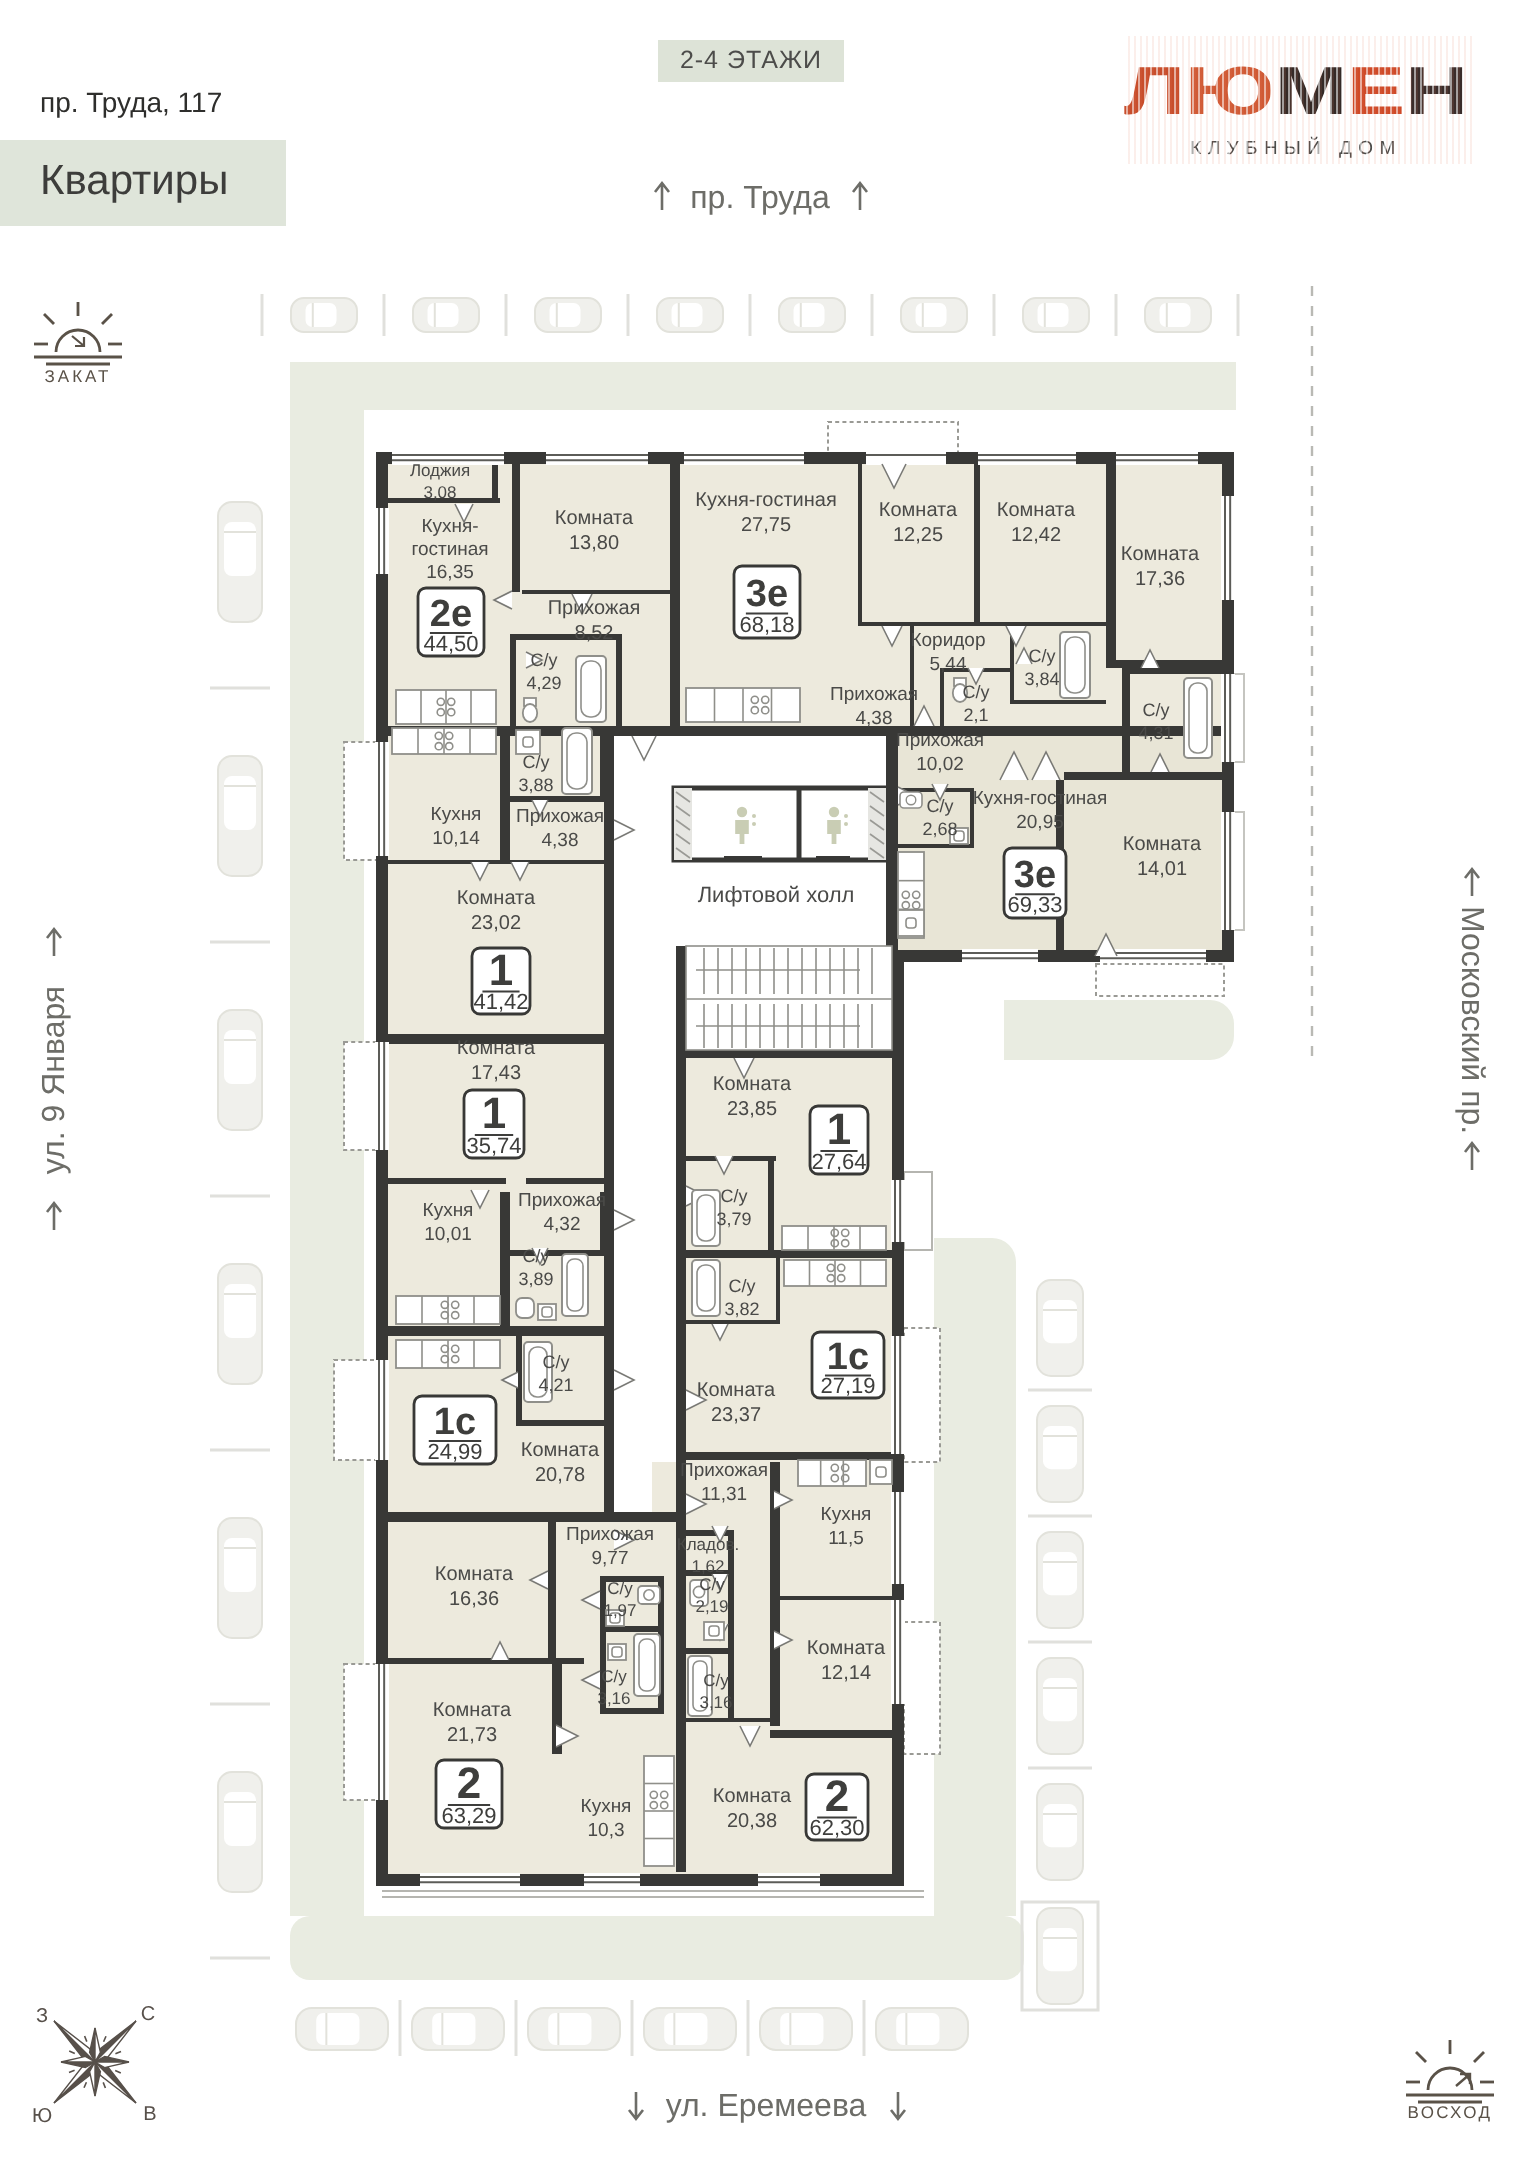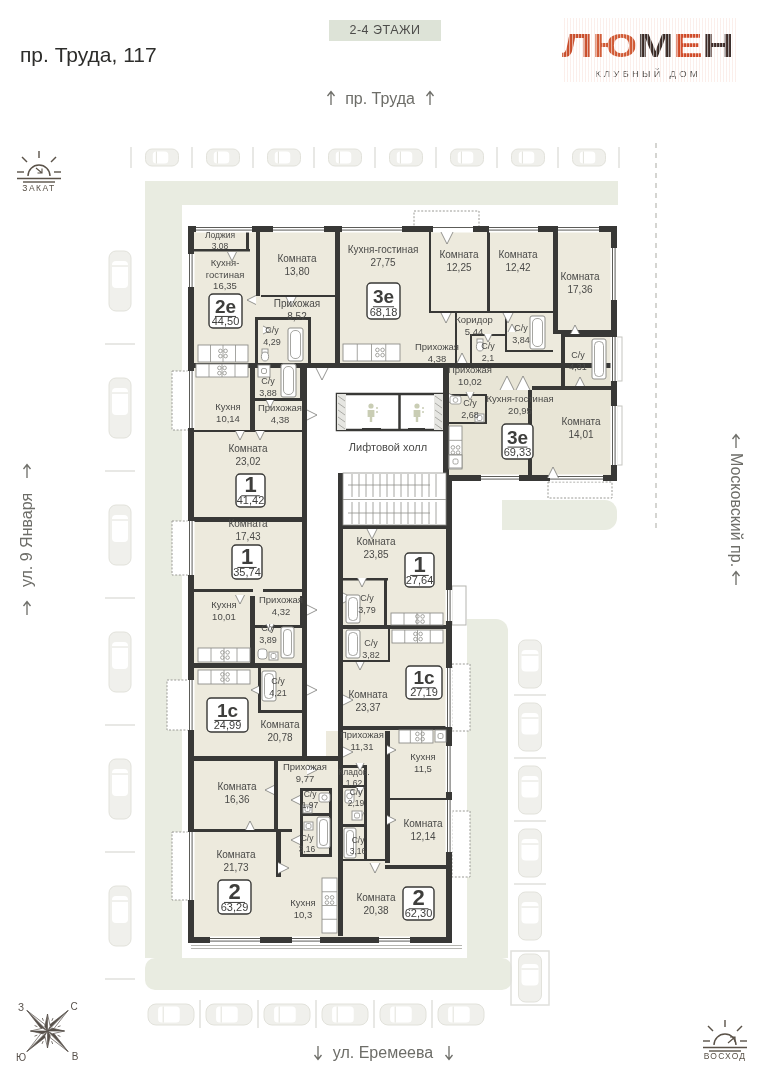--- a/index.html
+++ b/index.html
@@ -1,22 +1,22 @@
 <!DOCTYPE html>
 <html lang="ru"><head><meta charset="utf-8">
 <title>Клубный дом Люмен</title>
 <style>
 html,body{margin:0;padding:0;background:#fff;}
 .page{position:relative;width:764px;height:1080px;background:#fff;overflow:hidden;
 font-family:"Liberation Sans",sans-serif;}
 .h1{position:absolute;left:20px;top:20px;font-size:19px;font-weight:bold;color:#1f1f1e;letter-spacing:.2px;}
-.h2{position:absolute;left:20px;top:43px;font-size:21px;color:#2e2e2c;text-align:center;}
+.h2{position:absolute;left:20px;top:43px;font-size:14px;color:#2e2e2c;text-align:center;}
 .chip1{position:absolute;left:0;top:70px;width:143px;height:43px;background:#dfe5da;}
 .chip1 span{position:absolute;left:20px;top:9px;font-size:21px;color:#3d3d3b;}
-.chip2{position:absolute;left:329px;top:20px;width:112px;height:21px;background:#dde3d7;text-align:center;}
+.chip2{position:absolute;left:329px;top:20px;width:93px;height:21px;background:#dde3d7;text-align:center;}
 .chip2 span{font-size:12.5px;color:#4c4c4a;line-height:21px;letter-spacing:.5px;}
 .logo{position:absolute;left:562px;top:24px;width:175px;height:58px;}
 .stripes{position:absolute;left:0;top:-6px;width:175px;height:64px;
 background:repeating-linear-gradient(90deg,rgba(255,255,255,0) 0 1px,rgba(255,255,255,.55) 1px 2px,rgba(226,120,90,.12) 2px 3px);pointer-events:none;}
 svg{position:absolute;left:0;top:0;}
 </style></head>
 <body>
 <div class="page">
 
 <svg width="764" height="1080" viewBox="0 0 764 1080">
@@ -1246,20 +1246,23 @@
         <rect x="403" y="887" width="31" height="33" rx="4" fill="#fff" stroke="#383836" stroke-width="1.4"></rect>
         <text x="418.5" y="905.48" font-family="Liberation Sans, sans-serif" font-size="22" fill="#3e3e3c" text-anchor="middle" font-weight="bold">2</text>
         <line x1="408.58" y1="908.78" x2="428.42" y2="908.78" stroke="#3e3e3c" stroke-width="1"></line>
         <text x="418.5" y="917.36" font-family="Liberation Sans, sans-serif" font-size="11" fill="#3e3e3c" text-anchor="middle" font-weight="normal">62,30</text>
       </g>
 </svg>
 
 
 <div class="h2">пр. Труда, 117</div>
 
+<div class="chip1">
+      <span>Квартиры</span>
+    </div>
 
 <div class="chip2"><span>2-4 ЭТАЖИ</span></div>
 
 <div class="logo">
 <svg width="175" height="58" viewBox="0 0 175 58">
 <text x="0" y="33" textLength="172" lengthAdjust="spacingAndGlyphs" font-family="Liberation Sans, sans-serif" font-size="34" font-weight="bold"><tspan fill="#c84e2c">Л</tspan><tspan fill="#d05a35">Ю</tspan><tspan fill="#342a27">М</tspan><tspan fill="#cf4a28">Е</tspan><tspan fill="#3a2d2b">Н</tspan></text>
 <text x="86" y="53" text-anchor="middle" font-family="Liberation Sans, sans-serif" font-size="9.5" letter-spacing="3.2" fill="#4c4c4a">КЛУБНЫЙ  ДОМ</text>
 </svg>
 <div class="stripes"></div>
 </div>

